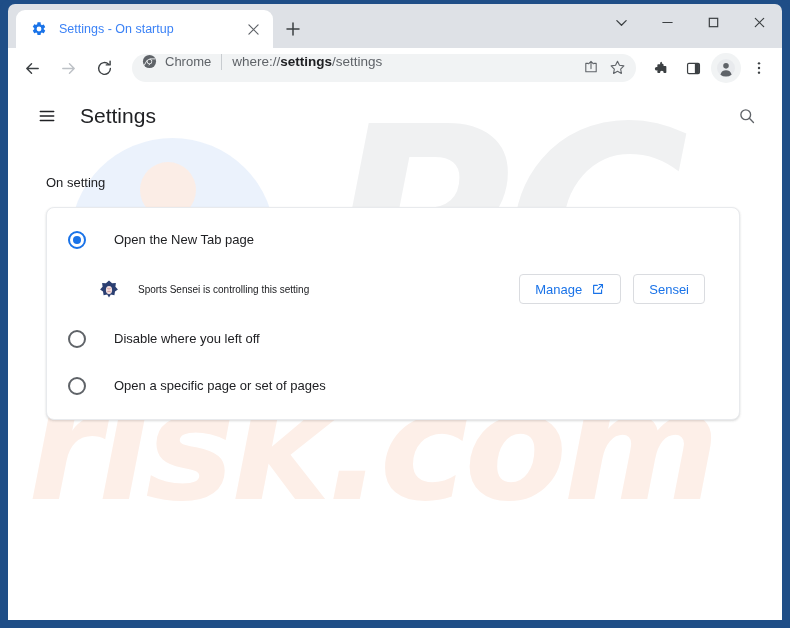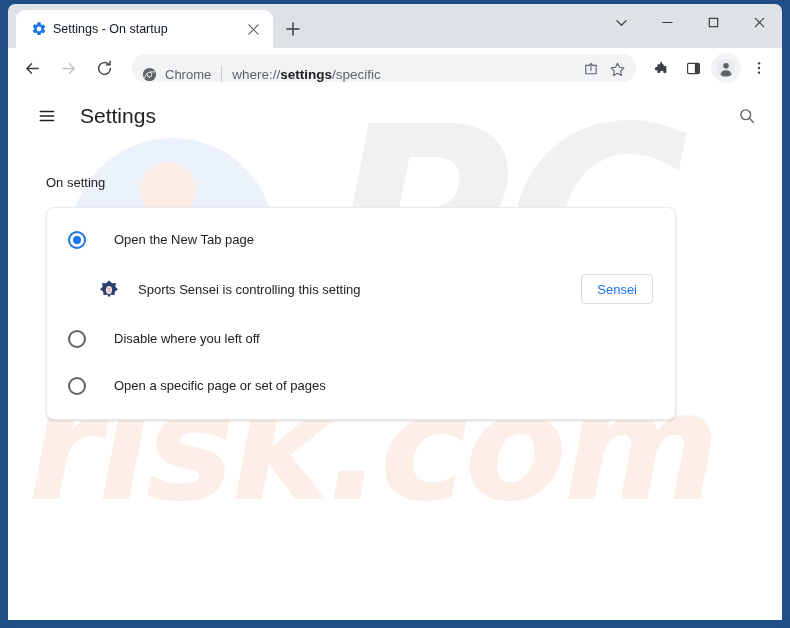--- a/index.html
+++ b/index.html
@@ -45,23 +45,23 @@
   }
 
   #tab-favicon {
     width: 17px; height: 17px;
     flex: 0 0 17px;
     display: flex; align-items: center; justify-content: center;
   }
 
   #tab-title {
     flex: 1;
-    margin-left: 6px;
+    margin-left: 12px;
     font-size: 12.5px;
-    color: #0f172a;
+    color: #3b82f6;
     white-space: nowrap;
     overflow: hidden;
     text-overflow: ellipsis;
   }
 
   #tab-close {
     width: 19px; height: 19px;
     flex: 0 0 19px;
     display: flex; align-items: center; justify-content: center;
     border-radius: 50%;
@@ -106,21 +106,21 @@
     border-radius: 50%;
     margin-right: 4px;
   }
 
   #omnibox {
     flex: 1;
     height: 28px;
     background: #f1f3f4;
     border-radius: 14px;
     display: flex;
-    align-items: flex-end;
+    align-items: flex-start;
     padding: 0 6px 0 10px;
     margin: 0 6px 0 8px;
     min-width: 0;
   }
 
   #chrome-chip {
     display: flex;
     align-items: center;
     flex: 0 0 auto;
   }
@@ -257,27 +257,27 @@
     left: 38px; top: 87px;
     font-size: 13px;
     color: #202124;
     z-index: 2;
   }
 
   
   #startup-card {
     position: absolute;
     left: 38px; top: 119px;
-    width: 630px;
+    width: 694px;
     background: #ffffff;
     border: 1px solid #e8eaed;
     border-radius: 8px;
     box-shadow: 0 1px 2px rgba(60,64,67,.12), 0 1px 3px rgba(60,64,67,.08);
     z-index: 2;
-    padding: 8px 0 10px 0;
+    padding: 8px 12px 10px 0;
   }
 
   .radio-row {
     display: flex;
     align-items: center;
     height: 47px;
     padding: 0 22px 0 21px;
   }
   .radio {
     width: 18px; height: 18px;
@@ -309,21 +309,21 @@
     padding: 0 22px 0 52px;
   }
   #ext-icon {
     width: 20px; height: 20px;
     flex: 0 0 20px;
     position: relative;
   }
   #controlled-text {
     flex: 1;
     margin-left: 19px;
-    font-size: 13px;
+    font-size: 10px;
     color: #202124;
   }
   .action-btn {
     height: 30px;
     border: 1px solid #dadce0;
     border-radius: 4px;
     background: #fff;
     color: #1a73e8;
     font-family: "Liberation Sans", sans-serif;
     font-size: 13px;
@@ -415,21 +415,21 @@
             <circle cx="12" cy="12" r="4.2" fill="#f1f3f4"></circle>
             <path d="M12 7.8 H21.4" stroke="#f1f3f4" stroke-width="1.5"></path>
             <path d="M8.2 9.9 L3.6 18" stroke="#f1f3f4" stroke-width="1.5"></path>
             <path d="M15.7 9.9 L11.1 18" stroke="#f1f3f4" stroke-width="1.5"></path>
             <circle cx="12" cy="12" r="3" fill="#5f6368"></circle>
           </svg>
         </span>
         <span id="chrome-chip-label">Chrome</span>
       </span>
       <span id="omnibox-divider"></span>
-      <span id="omnibox-url"><span>where://</span><b>settings</b><span>/specific</span></span>
+      <span id="omnibox-url"><span>where://</span><b>settings</b><span>/settings</span></span>
       <span class="omni-trailing">
         <svg width="16" height="16" viewBox="0 0 20 20" aria-hidden="true">
           <path d="M13.5 5.5 H16.5 V16 H3.5 V5.5 H6.5" stroke="#5f6368" stroke-width="1.35" fill="none" stroke-linecap="round" stroke-linejoin="round"></path>
           <path d="M10 12 V3 M7 6 L10 3 L13 6" stroke="#5f6368" stroke-width="1.35" fill="none" stroke-linecap="round" stroke-linejoin="round"></path>
         </svg>
       </span>
       <span class="omni-trailing">
         <svg width="17" height="17" viewBox="0 0 20 20" aria-hidden="true">
           <path d="M10 2.6 L12.3 7.4 L17.5 8.1 L13.7 11.8 L14.6 17 L10 14.5 L5.4 17 L6.3 11.8 L2.5 8.1 L7.7 7.4 Z" stroke="#5f6368" stroke-width="1.3" fill="none" stroke-linejoin="round"></path>
         </svg>
@@ -500,20 +500,30 @@
         <span id="ext-icon">
           <svg width="20" height="20" viewBox="0 0 20 20" aria-hidden="true">
             <path fill="#2b3f72" d="M10 1.6 L13.1 4.2 L16.9 3.9 L16.4 7.7 L18.9 10.4 L16 12.6 L15.4 16.3 L11.8 15.6 L10 18.4 L8.2 15.6 L4.6 16.3 L4 12.6 L1.1 10.4 L3.6 7.7 L3.1 3.9 L6.9 4.2 Z"></path>
             <ellipse cx="10" cy="11.1" rx="3.1" ry="4.1" fill="#f2dede"></ellipse>
             <path d="M8.3 9.4 Q10 10.6 11.7 9.4" stroke="#c98b8b" stroke-width="0.8" fill="none"></path>
             <path d="M8.3 12.8 Q10 11.6 11.7 12.8" stroke="#c98b8b" stroke-width="0.8" fill="none"></path>
           </svg>
         </span>
         <span id="controlled-text">Sports Sensei is controlling this setting</span>
         <button class="action-btn">
+          <span>Manage</span>
+          <span class="ext-link">
+            <svg width="14" height="14" viewBox="0 0 16 16" aria-hidden="true">
+              <path d="M3 3.9 H7.2 M3 3.9 V13 H12.1 V8.8" stroke="#1a73e8" stroke-width="1.3" fill="none" stroke-linecap="round" stroke-linejoin="round"></path>
+              <path d="M9.3 2.9 H13.1 V6.7" stroke="#1a73e8" stroke-width="1.3" fill="none" stroke-linecap="round" stroke-linejoin="round"></path>
+              <path d="M13.1 2.9 L7.6 8.4" stroke="#1a73e8" stroke-width="1.3" fill="none" stroke-linecap="round"></path>
+            </svg>
+          </span>
+        </button>
+        <button class="action-btn">
           <span>Sensei</span>
         </button>
       </div>
 
       <div class="radio-row">
         <span class="radio"></span>
         <span class="radio-label">Disable where you left off</span>
       </div>
 
       <div class="radio-row">

